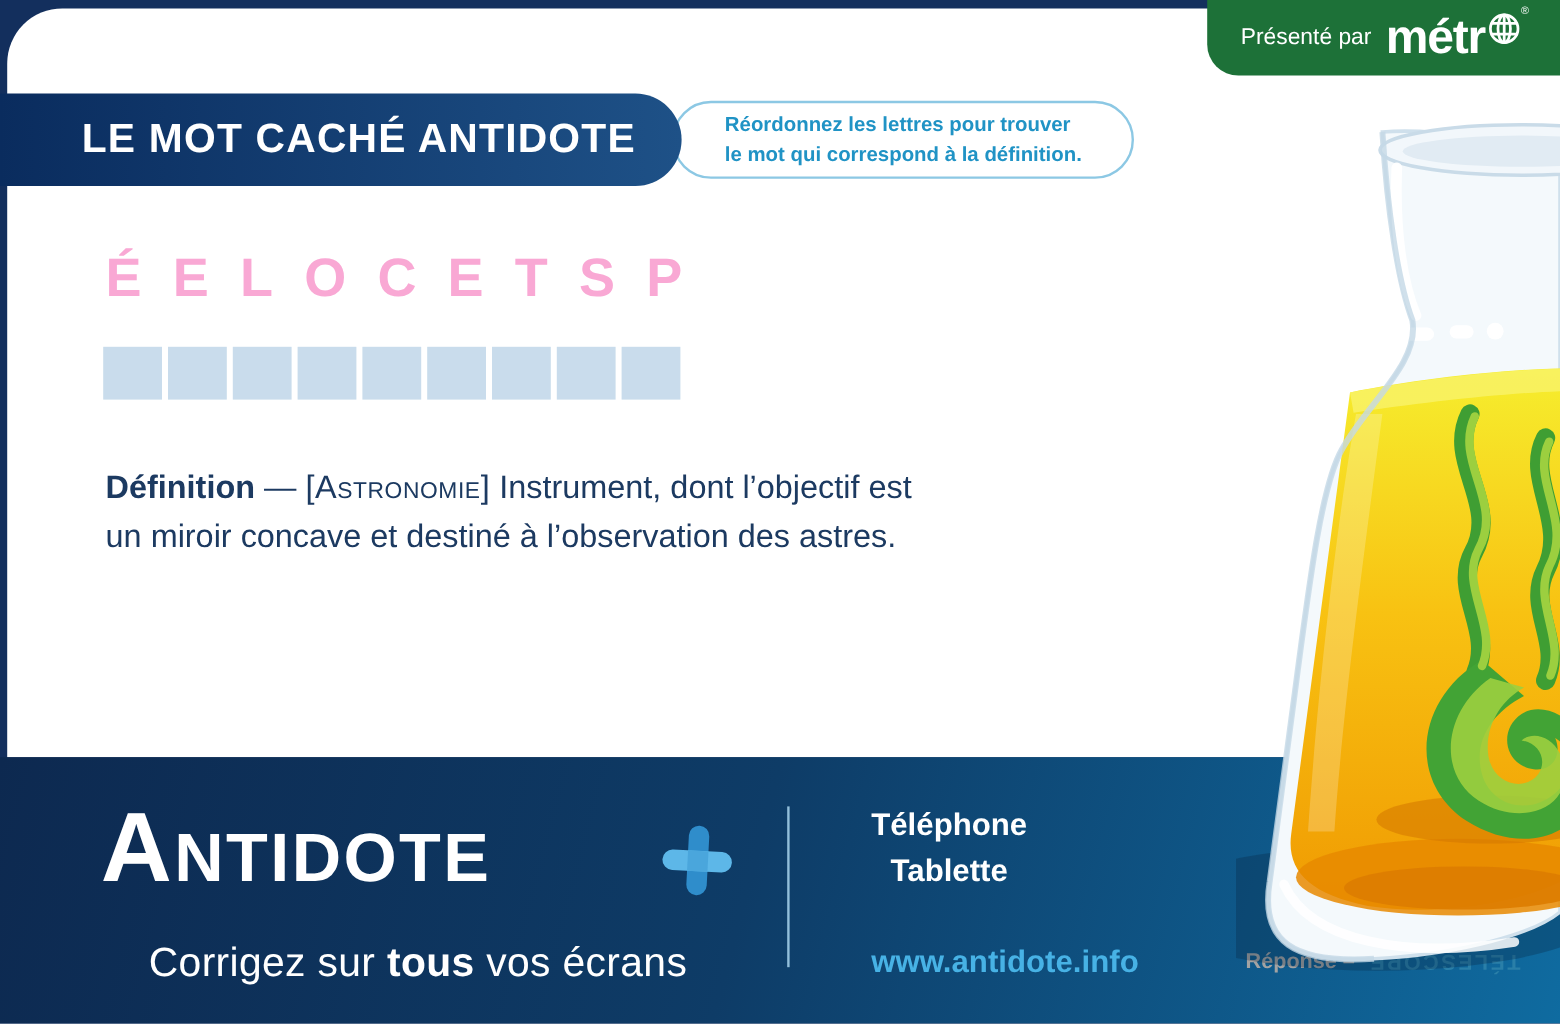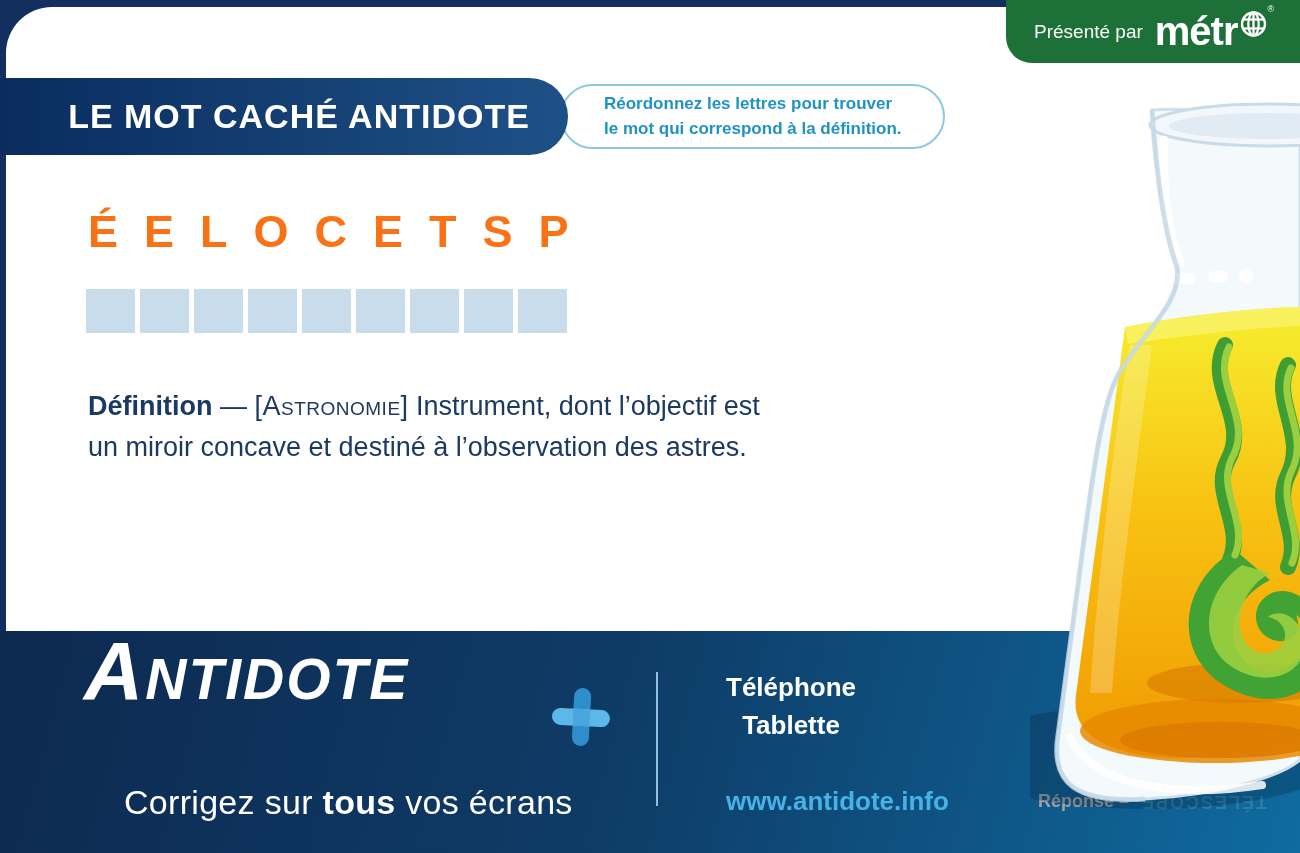--- a/index.html
+++ b/index.html
@@ -28,36 +28,36 @@
             border-radius:0 39px 39px 0; display:flex; align-items:center; justify-content:center; }
   .banner span { color:#fff; font-size:34px; font-weight:800; letter-spacing:1px; padding-left:30px; }
 
   
   .bubble { position:absolute; left:560px; top:84px; width:385px; height:65px; z-index:3;
             background:#ffffff; border:2px solid #8cc8e4; border-radius:33px;
             display:flex; flex-direction:column; justify-content:center; padding-left:42px; }
   .bubble div { color:#2093c5; font-size:17px; font-weight:700; line-height:1.45; }
 
   .letters { position:absolute; left:88px; top:206px; z-index:2;
-             font-size:45px; font-weight:800; color:#f97316; letter-spacing:26px; }
+             font-size:45px; font-weight:800; color:#f9a8d4; letter-spacing:26px; }
 
   .boxes-row { position:absolute; left:86px; top:289px; z-index:2; display:flex; align-items:flex-end; }
   .box { width:49px; height:44px; background:#c9dcec; margin-right:5px; }
   .word-suffix { font-size:36px; font-style:italic; color:#25405f; margin-left:8px;
                  line-height:1; position:relative; top:3px; white-space:nowrap; }
 
   .definition { position:absolute; left:88px; top:386px; width:672px; z-index:2;
                 font-size:27px; line-height:1.5; color:#1c3a61; }
   .definition b { font-weight:800; }
   .definition .sc { font-variant:small-caps; letter-spacing:.5px; }
 
   
-  .logo { position:absolute; left:84px; top:630px; z-index:3; color:#fff;
+  .logo { position:absolute; left:84px; top:666px; z-index:3; color:#fff;
           font-family:"Liberation Sans", sans-serif; font-variant:small-caps;
-          font-size:82px; font-weight:600; letter-spacing:2px; line-height:1;font-style:italic; }
+          font-size:82px; font-weight:600; letter-spacing:2px; line-height:1; }
   .logo-plus { position:absolute; left:548px; top:684px; z-index:3; }
   .tagline { position:absolute; left:124px; top:783px; z-index:3; color:#fff; font-size:34px; letter-spacing:.3px; }
   .tagline b { font-weight:800; }
   .divider { position:absolute; left:656px; top:672px; width:2px; height:134px; background:rgba(170,214,238,.85); z-index:3; }
   .devices { position:absolute; left:726px; top:668px; z-index:3; color:#fff; font-size:26px; font-weight:700; line-height:38px;text-align:center; }
   .website { position:absolute; left:726px; top:786px; z-index:3; color:#47b2e5; font-size:26px; font-weight:700; text-decoration:none; }
   .answer-row { position:absolute; left:1038px; top:791px; z-index:3; font-size:18px; font-weight:700; white-space:nowrap; }
   .answer-row .lbl { color:#a3a3a3;text-align:right; }
   .answer-row .ans { display:inline-block; transform:rotate(180deg); color:#2a7fa8; letter-spacing:2px; margin-left:6px; }
 

